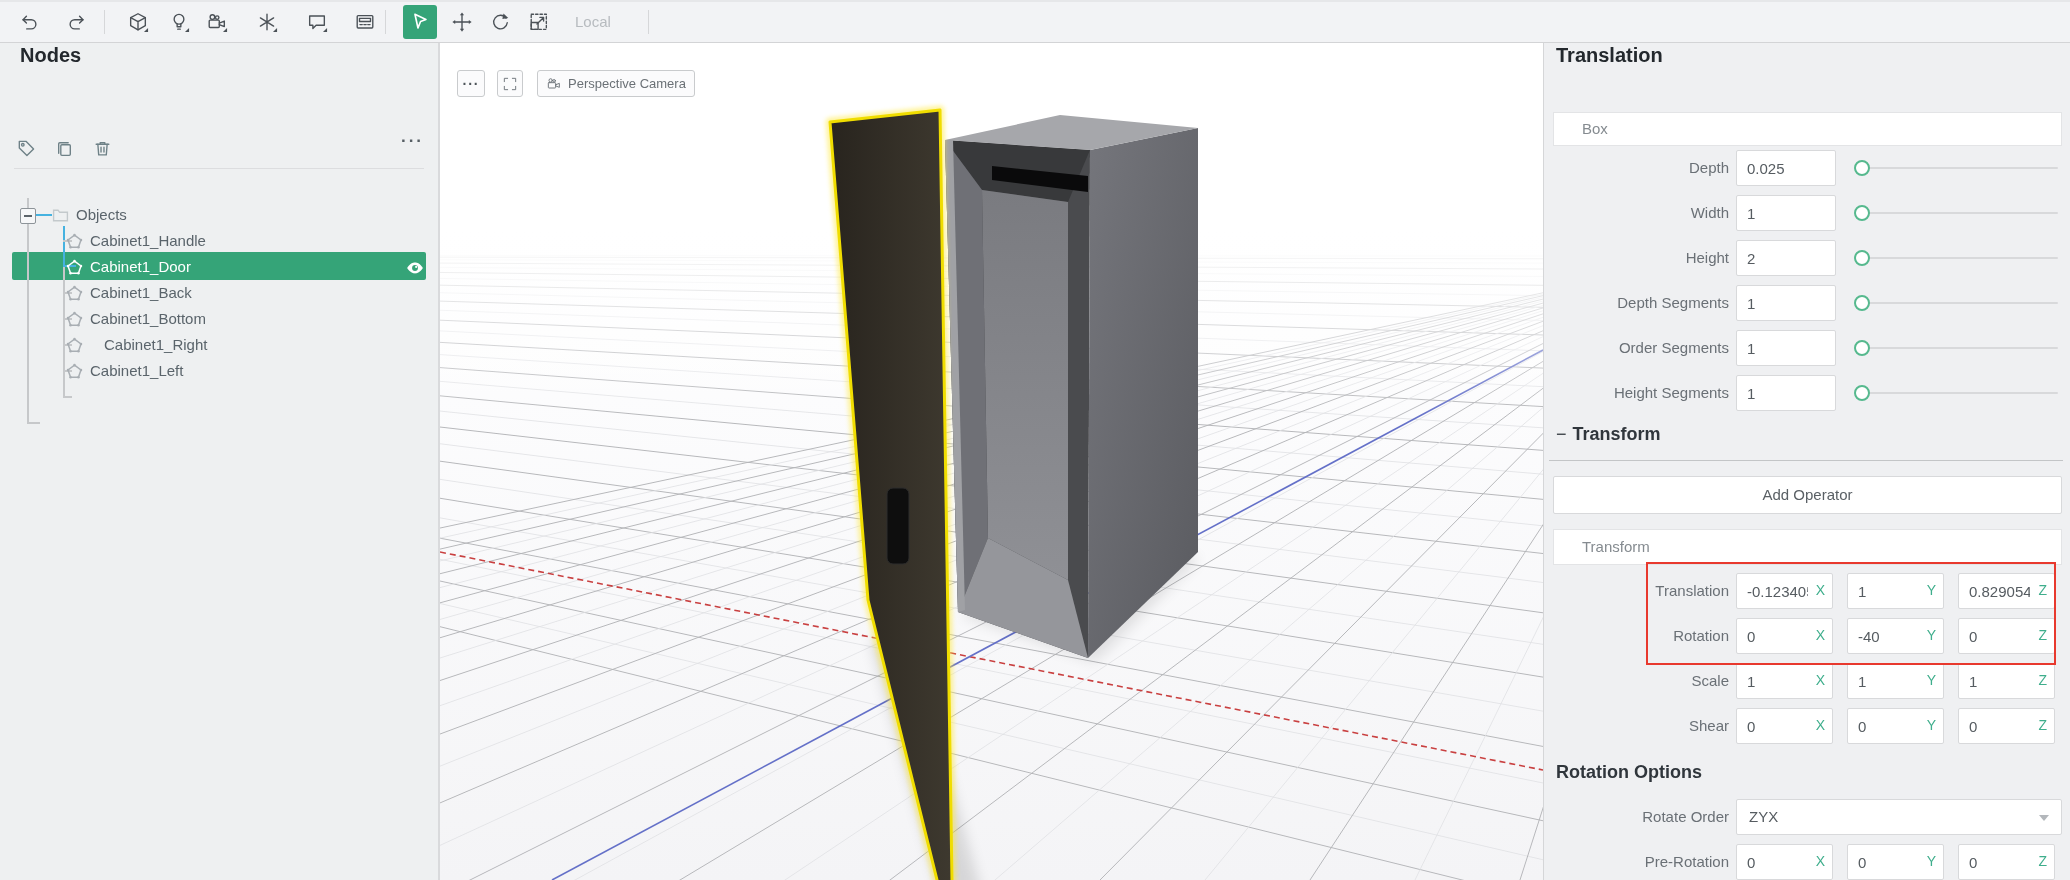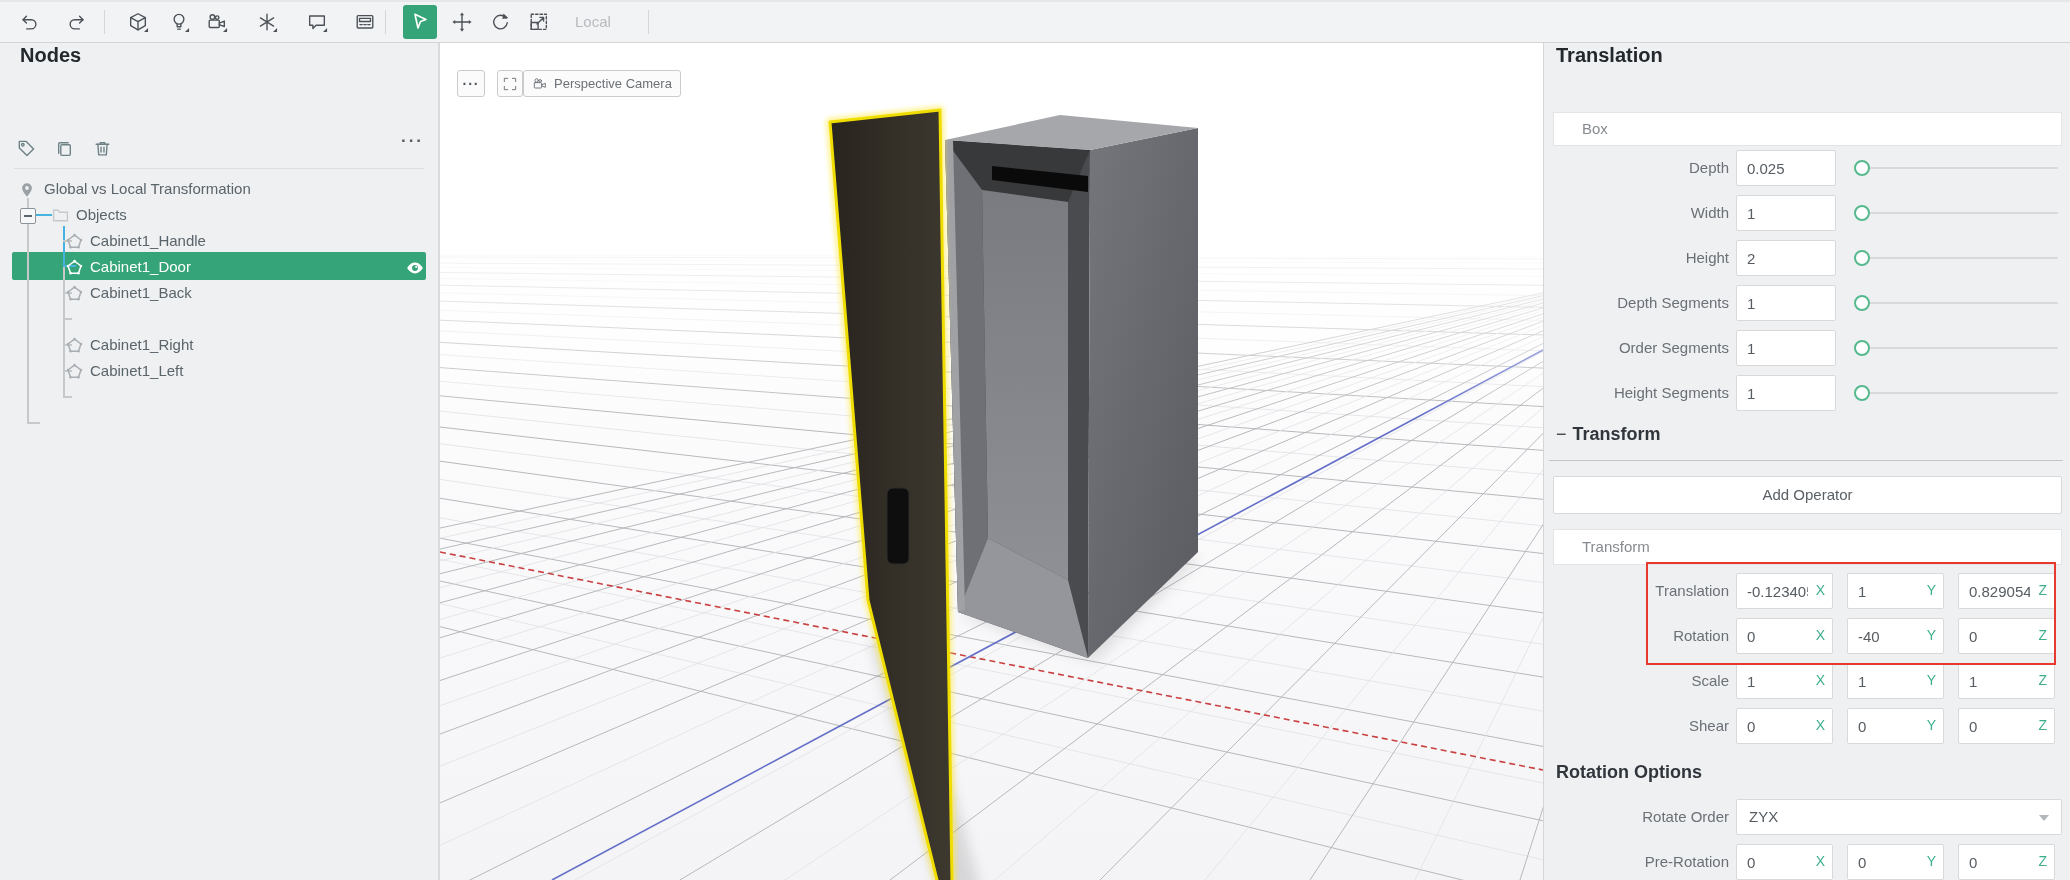--- a/index.html
+++ b/index.html
@@ -43,21 +43,21 @@
   .expander::after{content:"";position:absolute;left:3px;top:6px;width:8px;height:1.5px;background:#5c646a;}
   .eye{position:absolute;right:14px;top:5px;width:18px;height:18px;}
   
   .viewport{position:absolute;left:440px;top:40px;width:1103px;height:840px;background:#fff;z-index:10;}
   .viewport svg.scene{position:absolute;left:0;top:0;}
   .vbtn{position:absolute;top:30px;height:27px;background:#fbfbfc;border:1px solid #c9cbcd;border-radius:3px;
     display:flex;align-items:center;justify-content:center;color:#6b7176;font-size:13px;box-sizing:border-box;z-index:5;}
   .vbtn svg{width:16px;height:16px;fill:none;stroke:#6b7176;stroke-width:1.4;stroke-linecap:round;stroke-linejoin:round;}
   .vmenu{left:17px;width:28px;font-weight:700;letter-spacing:1px;color:#4d5459;font-size:14px;}
   .vexpand{left:57px;width:26px;}
-  .vcam{left:83px;width:158px;gap:6px;padding:12px 8px;}
+  .vcam{left:97px;width:158px;gap:6px;padding:12px 8px;}
   
   .props-panel{position:absolute;left:1543px;top:40px;width:527px;height:840px;background:#eff0f2;
     border-left:1px solid #d5d6d8;z-index:20;}
   .props-title{position:absolute;left:12px;top:4px;font-size:20px;font-weight:700;color:#23282d;}
   .section-bar{position:absolute;left:9px;width:509px;height:34px;background:#ffffff;border:1px solid #e3e4e6;
     box-sizing:border-box;line-height:32px;padding-left:28px;font-size:15px;color:#858b90;}
   .prow,.trow{position:absolute;left:0;width:527px;height:38px;}
   .plabel{position:absolute;left:8px;top:0;width:177px;text-align:right;font-size:15px;color:#6a7076;line-height:38px;white-space:nowrap;}
   .pinput{position:absolute;left:192px;top:1px;width:100px;height:36px;box-sizing:border-box;background:#fff;
     border:1px solid #d8d9db;border-radius:2px;font-size:15px;color:#565c61;padding:0 10px;outline:none;
@@ -221,27 +221,20 @@
     <div class="conn blue" style="left:63px;top:225px;width:13px;height:2px"></div>
     <div class="conn" style="left:63px;top:227px;width:1.5px;height:130px"></div>
     <div class="conn" style="left:63px;top:200px;width:9px;height:1.5px"></div>
     <div class="conn" style="left:63px;top:252px;width:9px;height:1.5px"></div>
     <div class="conn" style="left:63px;top:278px;width:9px;height:1.5px"></div>
     <div class="conn" style="left:63px;top:304px;width:9px;height:1.5px"></div>
     <div class="conn" style="left:63px;top:330px;width:9px;height:1.5px"></div>
     <div class="conn" style="left:63px;top:356px;width:9px;height:1.5px"></div>
     <div class="conn" style="left:27px;top:382px;width:13px;height:1.5px"></div>
 
-    <div class="tree-row" style="top:136px">
-      <svg class="ticon" style="left:19px;width:16px;height:18px" viewBox="0 0 16 16">
-        <path d="M8 1.2 a4.9 4.9 0 0 1 4.9 4.9 c0 3.5 -4.9 8.6 -4.9 8.6 s-4.9 -5.1 -4.9 -8.6 A4.9 4.9 0 0 1 8 1.2 Z" fill="#9aa0a5"></path>
-        <circle cx="8" cy="6" r="1.9" fill="#eef0f1"></circle>
-      </svg>
-      <span class="tree-label" style="left:44px">Global vs Local Transformation</span>
-    </div>
 
     <div class="tree-row" style="top:162px">
       <div class="expander"></div>
       <svg class="ticon" style="left:52px" viewBox="0 0 16 16">
         <path d="M1.5 3 h4.2 l1.5 2 h7.3 v8 h-13 z" fill="none" stroke="#c3c9cc" stroke-width="1.3"></path>
       </svg>
       <span class="tree-label" style="left:76px">Objects</span>
     </div>
 
     <div class="tree-row" style="top:188px">
@@ -262,25 +255,31 @@
         <circle cx="9" cy="7" r="0.9" fill="#ffffff"></circle>
       </svg>
     </div>
 
     <div class="tree-row" style="top:240px">
       <svg class="ticon pent" style="left:66px" viewBox="0 0 16 16">
           <use href="#pent"></use>
         </svg>
       <span class="tree-label" style="left:90px">Cabinet1_Back</span>
     </div>
+    <div class="tree-row" style="top:266px">
+      <svg class="ticon pent" style="left:66px" viewBox="0 0 16 16">
+          <use href="#pent"></use>
+        </svg>
+      <span class="tree-label" style="left:90px">Cabinet1_Bottom</span>
+    </div>
     <div class="tree-row" style="top:292px">
       <svg class="ticon pent" style="left:66px" viewBox="0 0 16 16">
           <use href="#pent"></use>
         </svg>
-      <span class="tree-label" style="left:90px">Cabinet1_Right</span>
+      <span class="tree-label" style="left:104px">Cabinet1_Right</span>
     </div>
     <div class="tree-row" style="top:318px">
       <svg class="ticon pent" style="left:66px" viewBox="0 0 16 16">
           <use href="#pent"></use>
         </svg>
       <span class="tree-label" style="left:90px">Cabinet1_Left</span>
     </div>
 
   </div>
 </aside>

